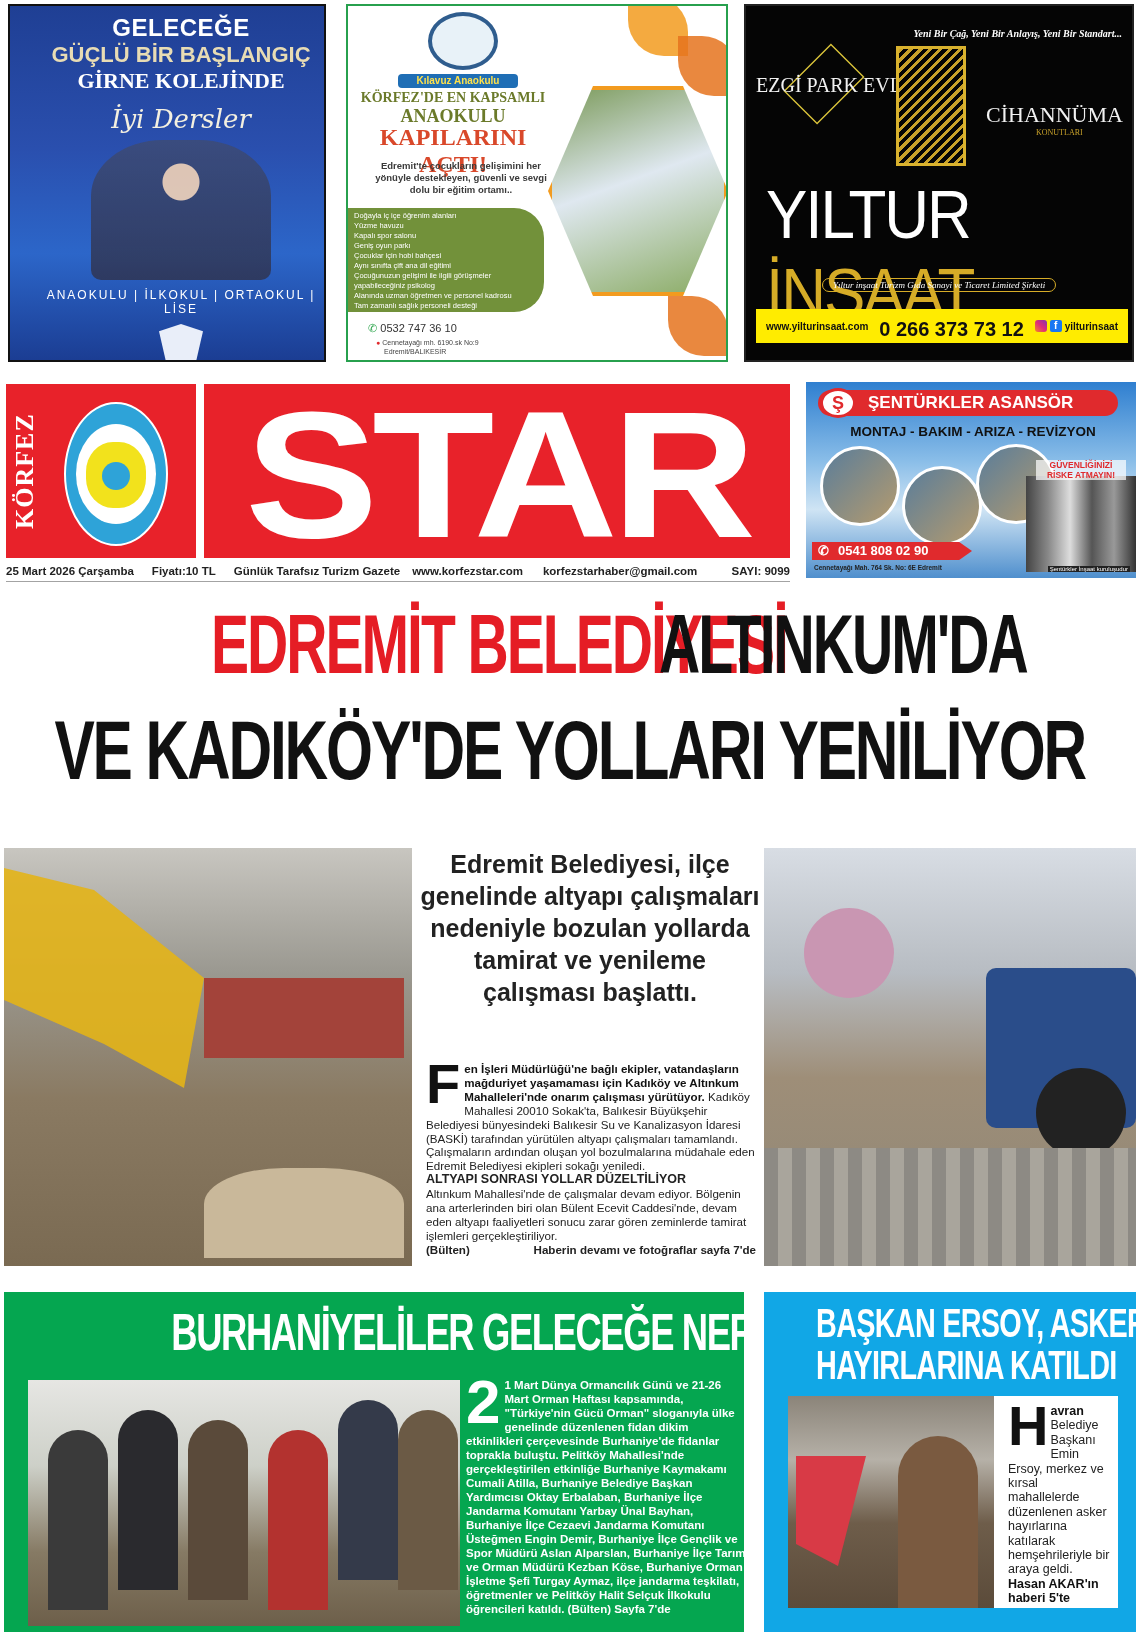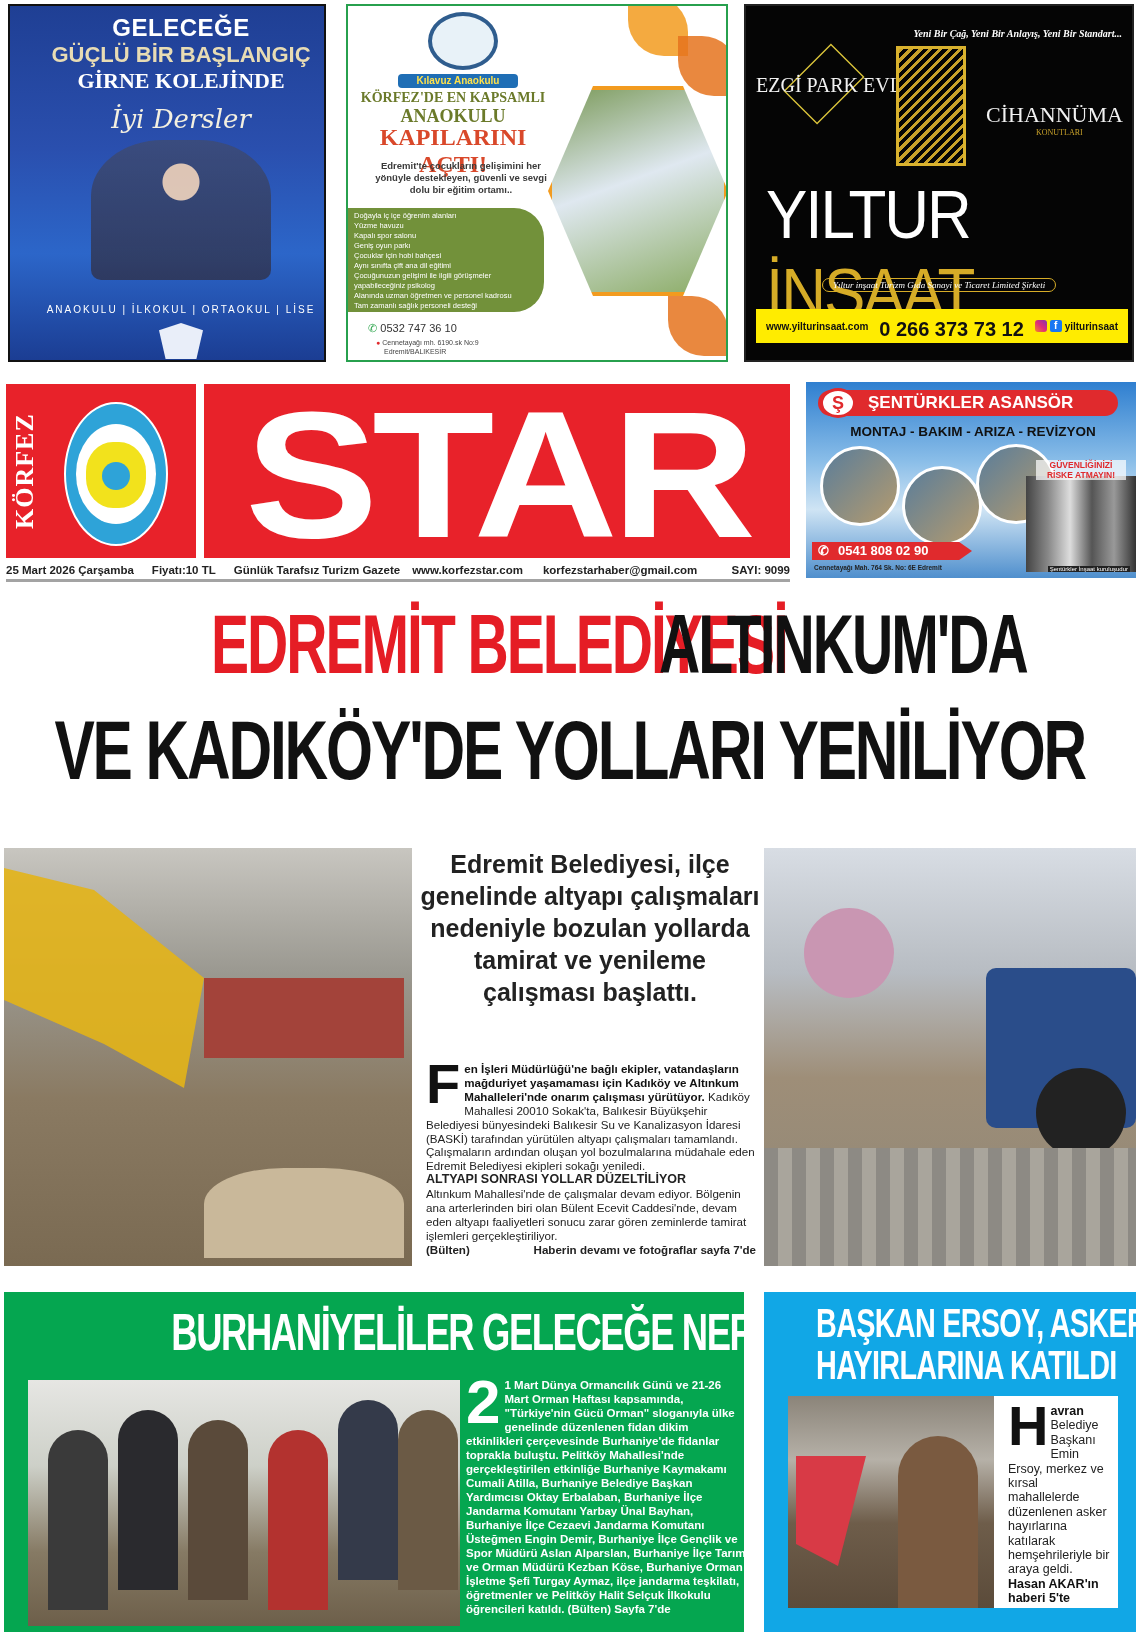--- a/index.html
+++ b/index.html
@@ -6,21 +6,21 @@
   body { width: 1140px; height: 1637px; background: #ffffff; font-family: "Liberation Sans", sans-serif; position: relative; overflow: hidden; }
   .abs { position: absolute; }
 
   
   .ad-girne { left: 8px; top: 4px; width: 318px; height: 358px; background: linear-gradient(180deg,#1f3f94 0%,#2a4fae 40%,#2c66c9 70%,#1b3d93 100%); border: 2px solid #111; overflow: hidden; text-align: center; color: #fff; padding-left: 28px; }
   .ad-girne .t1 { font-weight: bold; font-size: 24px; margin-top: 8px; letter-spacing: 0.5px; }
   .ad-girne .t2 { font-weight: bold; font-size: 22px; color: #e8dcb4; }
   .ad-girne .t3 { font-weight: bold; font-size: 22px; font-family: Liberation Serif, serif; }
   .ad-girne .script { font-family: "DejaVu Serif", serif; font-style: italic; font-size: 26px; margin-top: 10px; color: #f4f0e0; }
   .ad-girne .kid { margin: 6px auto 0; width: 180px; height: 140px; border-radius: 40% 40% 10px 10px; background: radial-gradient(circle at 50% 30%, #f1d2b6 0 18px, transparent 19px), linear-gradient(180deg, #3c4c7a 0%, #2f3758 100%); opacity: 0.9; }
-  .ad-girne .levels { font-size: 10px; letter-spacing: 2px; margin-top: 24px; }
+  .ad-girne .levels { font-size: 12px; letter-spacing: 2px; margin-top: 8px; }
   .ad-girne .crest { margin: 8px auto 0; width: 44px; height: 36px; background: #e9eef9; clip-path: polygon(50% 0,100% 20%,85% 100%,15% 100%,0 20%); }
   .ad-girne .brand { font-family: "Liberation Serif", serif; font-weight: bold; font-size: 13px; line-height: 14px; margin-top: 4px; }
 
   .ad-kids { left: 346px; top: 4px; width: 382px; height: 358px; background: #ffffff; border: 2px solid #27a04e; overflow: hidden; }
   .ad-kids .logo { position:absolute; left: 80px; top: 6px; width: 70px; height: 58px; border-radius: 50%; border: 4px solid #2f5d8e; background: #e8f2f8; }
   .ad-kids .logo-txt { position:absolute; left: 50px; top: 68px; width: 120px; height: 14px; background: #1f6eb5; color: #ffe14a; font-size: 10px; font-weight: bold; text-align:center; border-radius: 4px; line-height: 14px; }
   .ad-kids .h1 { position:absolute; left: 10px; top: 84px; width: 190px; text-align:center; font-family: "Liberation Serif", serif; font-weight:bold; font-size: 14px; color: #6b7a2a; }
   .ad-kids .h2 { position:absolute; left: 10px; top: 100px; width: 190px; text-align:center; font-family: "Liberation Serif", serif; font-weight:bold; font-size: 18px; color: #6b7a2a; }
   .ad-kids .h3 { position:absolute; left: 6px; top: 118px; width: 198px; text-align:center; font-family: "Liberation Serif", serif; font-weight:bold; font-size: 24px; color: #d9482a; }
   .ad-kids .desc { position:absolute; left: 16px; top: 154px; width: 194px; text-align:center; font-size: 9.5px; font-weight:bold; color:#3a3a3a; line-height: 12px; }
@@ -50,21 +50,21 @@
 
   
   .mast-korfez { left: 6px; top: 384px; width: 190px; height: 174px; background: #e8222a; }
   .mast-korfez .vert { position:absolute; left: 4px; top: 8px; width: 30px; height: 158px; writing-mode: vertical-rl; transform: rotate(180deg); font-family: "Liberation Serif", serif; font-weight:bold; color:#fff; font-size: 26px; text-align: center; letter-spacing: 1px; }
   .mast-korfez .eye1 { position:absolute; left: 58px; top: 18px; width: 104px; height: 144px; border-radius: 50%; background: #2ea3d8; border: 2px solid #fff; }
   .mast-korfez .eye2 { position:absolute; left: 70px; top: 40px; width: 80px; height: 100px; border-radius: 50%; background: #fff; }
   .mast-korfez .eye3 { position:absolute; left: 80px; top: 58px; width: 60px; height: 66px; border-radius: 45%; background: #f2e21c; }
   .mast-korfez .eye4 { position:absolute; left: 96px; top: 78px; width: 28px; height: 28px; border-radius: 50%; background: #2ea3d8; }
   .mast-star { left: 204px; top: 384px; width: 586px; height: 174px; background: #e8222a; display:flex; align-items:center; justify-content:center; }
   .mast-star span { font-family: "Liberation Sans", sans-serif; font-weight: bold; color: #fff; font-size: 196px; letter-spacing: -6px; line-height: 1; transform: scaleX(1.02) scaleY(0.92); margin-top: 8px; }
-  .mast-info { left: 6px; top: 560px; width: 784px; height: 22px; display:flex; align-items:center; font-size: 11.5px; font-weight: bold; color:#222; border-bottom: 3px solid #a3a3a3; white-space: nowrap; }
+  .mast-info { left: 6px; top: 560px; width: 784px; height: 22px; display:flex; align-items:center; font-size: 11.5px; font-weight: bold; color:#222; border-bottom: 1px solid #a3a3a3; white-space: nowrap; }
   .mast-info .gap { margin-left: 18px; }
 
   .ad-sen { left: 806px; top: 382px; width: 330px; height: 196px; background: linear-gradient(180deg,#2f7fd0 0%,#89bde8 40%,#cfe4f4 65%,#4f8fcd 100%); overflow: hidden; }
   .ad-sen .title { position:absolute; left: 12px; top: 8px; width: 300px; height: 26px; background: #e02a2d; border-radius: 14px; color:#fff; font-weight:bold; font-size: 17px; line-height: 26px; padding-left: 50px; }
   .ad-sen .logo { position:absolute; left: 14px; top: 6px; width: 36px; height: 30px; border-radius: 50%; background: #fff; border: 3px solid #e02a2d; color: #e02a2d; font-weight: bold; font-size: 18px; text-align:center; line-height: 24px; }
   .ad-sen .serv { position:absolute; left: 12px; top: 42px; width: 310px; text-align:center; font-weight:bold; font-size: 13.5px; color:#111; }
   .ad-sen .warn { position:absolute; right: 10px; top: 78px; width: 90px; text-align:center; font-weight:bold; font-size: 8.5px; color:#e02a2d; background: rgba(255,255,255,0.7); line-height: 10px; }
   .ad-sen .circ { position:absolute; width: 80px; height: 80px; border-radius: 50%; border: 3px solid #fff; background: linear-gradient(135deg,#5a7d9a,#b59b6e); }
   .ad-sen .tower { position:absolute; right: 0; top: 94px; width: 110px; height: 96px; background: linear-gradient(90deg,#444 0,#888 20%,#ddd 40%,#555 60%,#999 80%,#333); }
   .ad-sen .phone { position:absolute; left: 6px; top: 160px; width: 160px; height: 18px; background: #e02a2d; color:#fff; font-weight:bold; font-size: 13px; line-height: 18px; padding-left: 26px; clip-path: polygon(0 0,92% 0,100% 50%,92% 100%,0 100%); }

